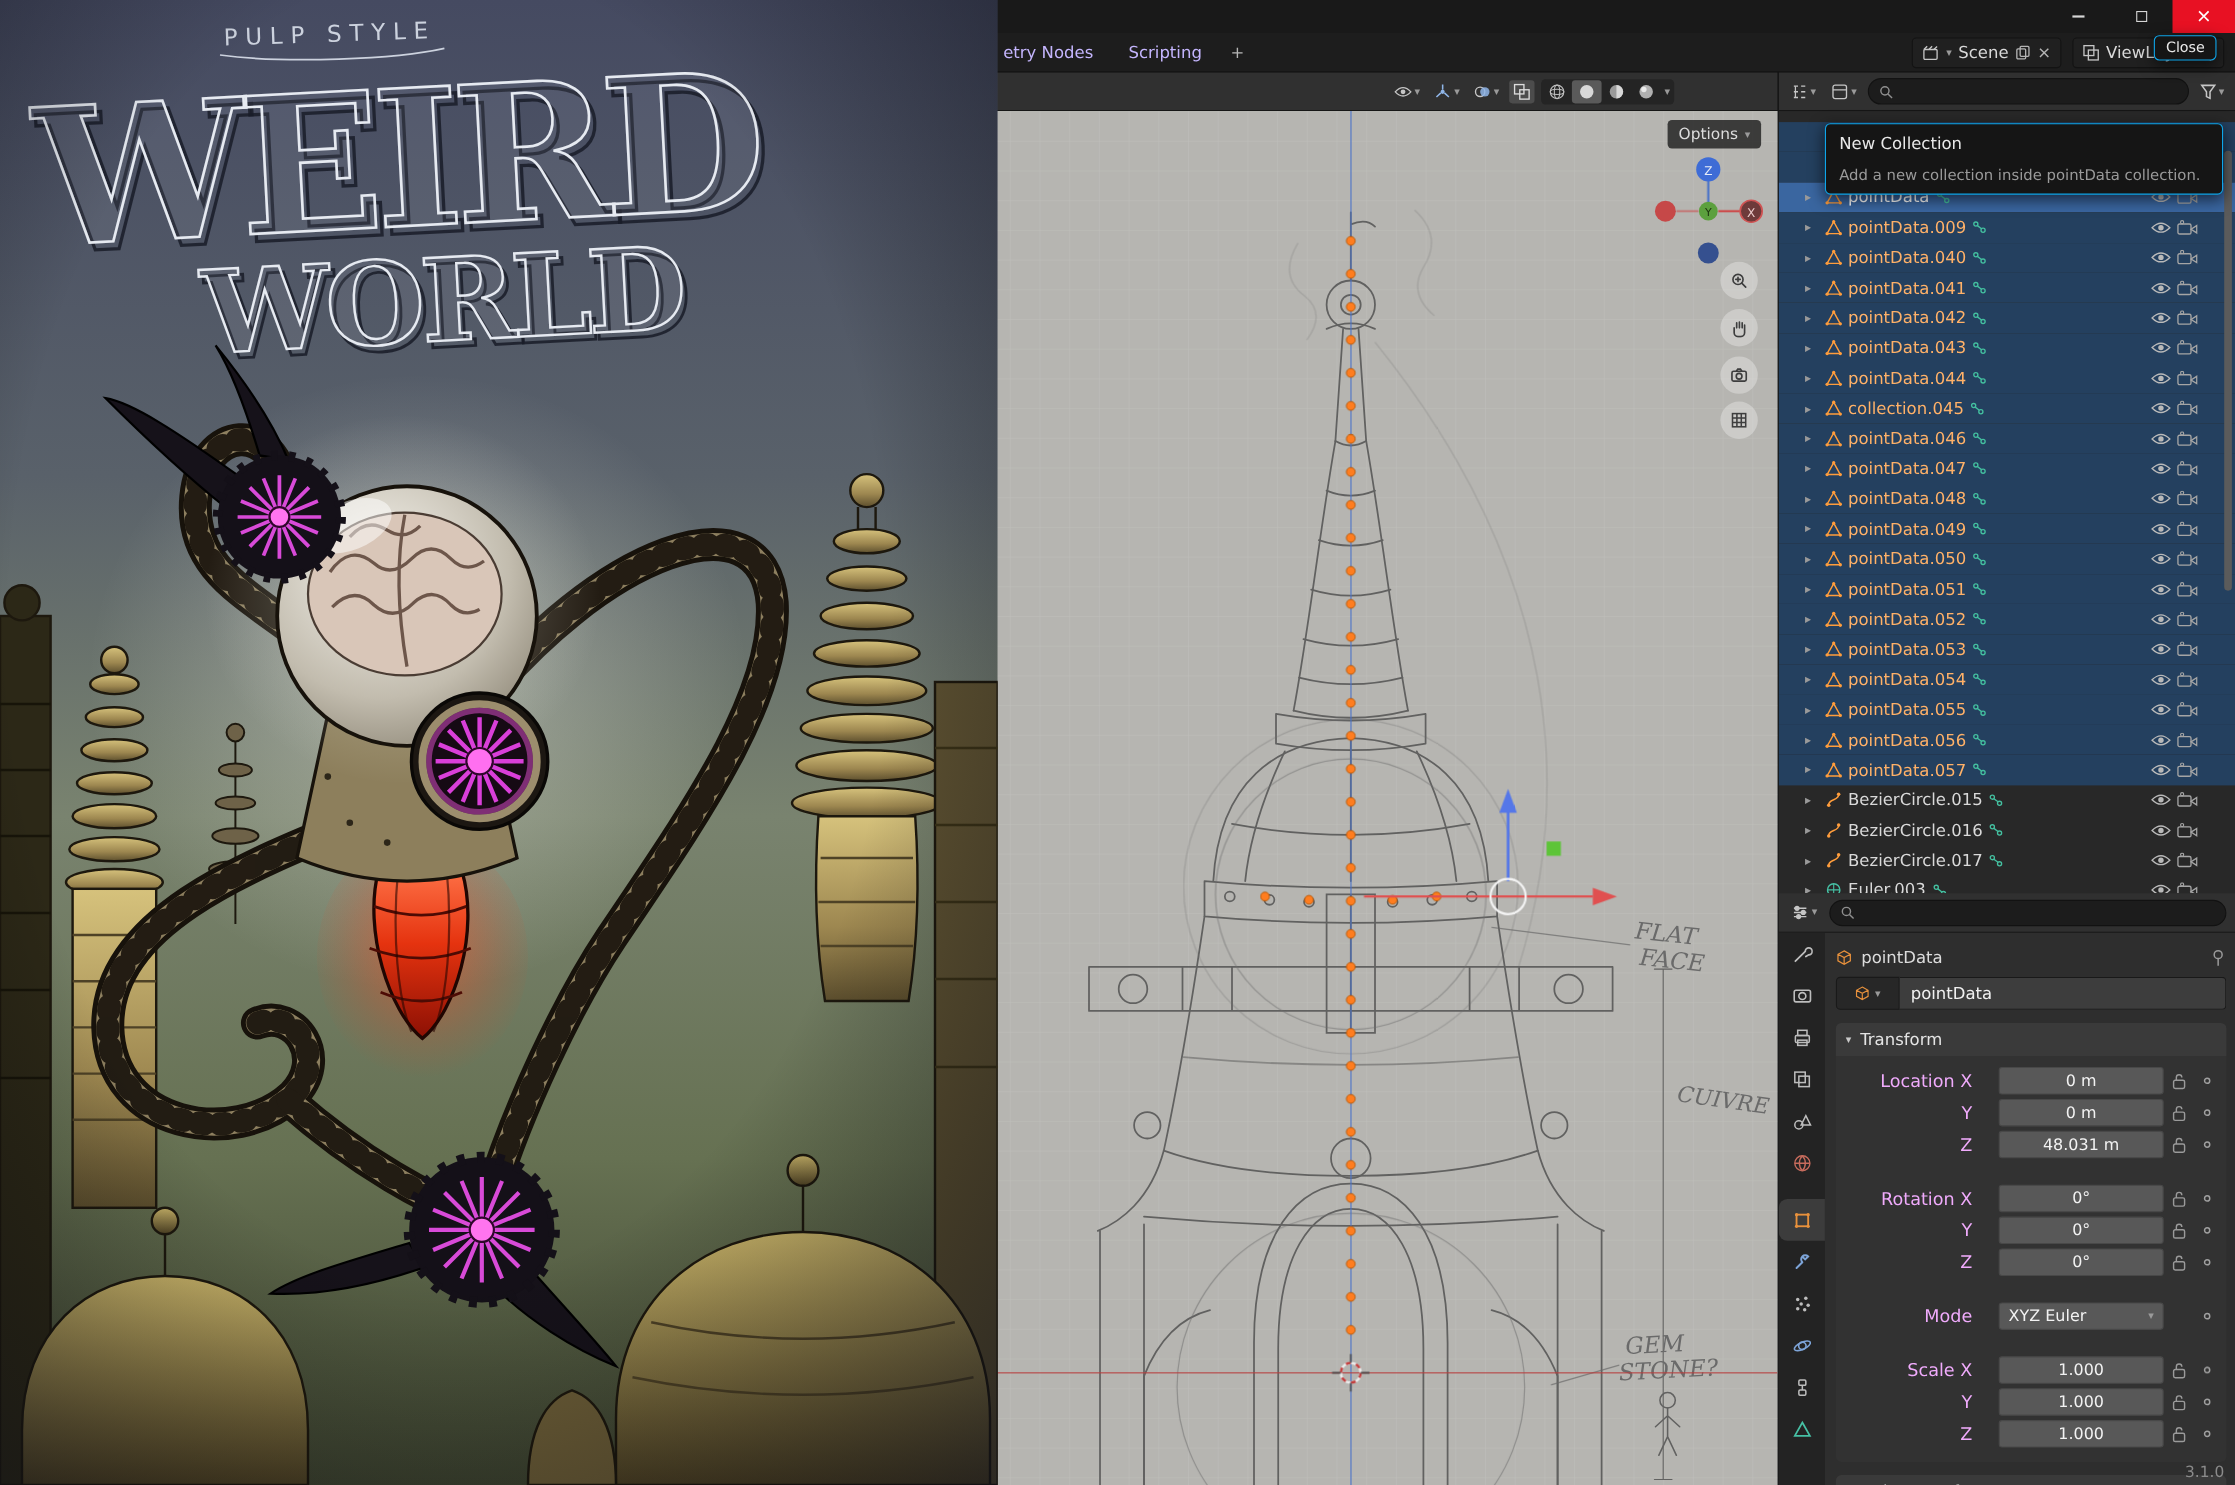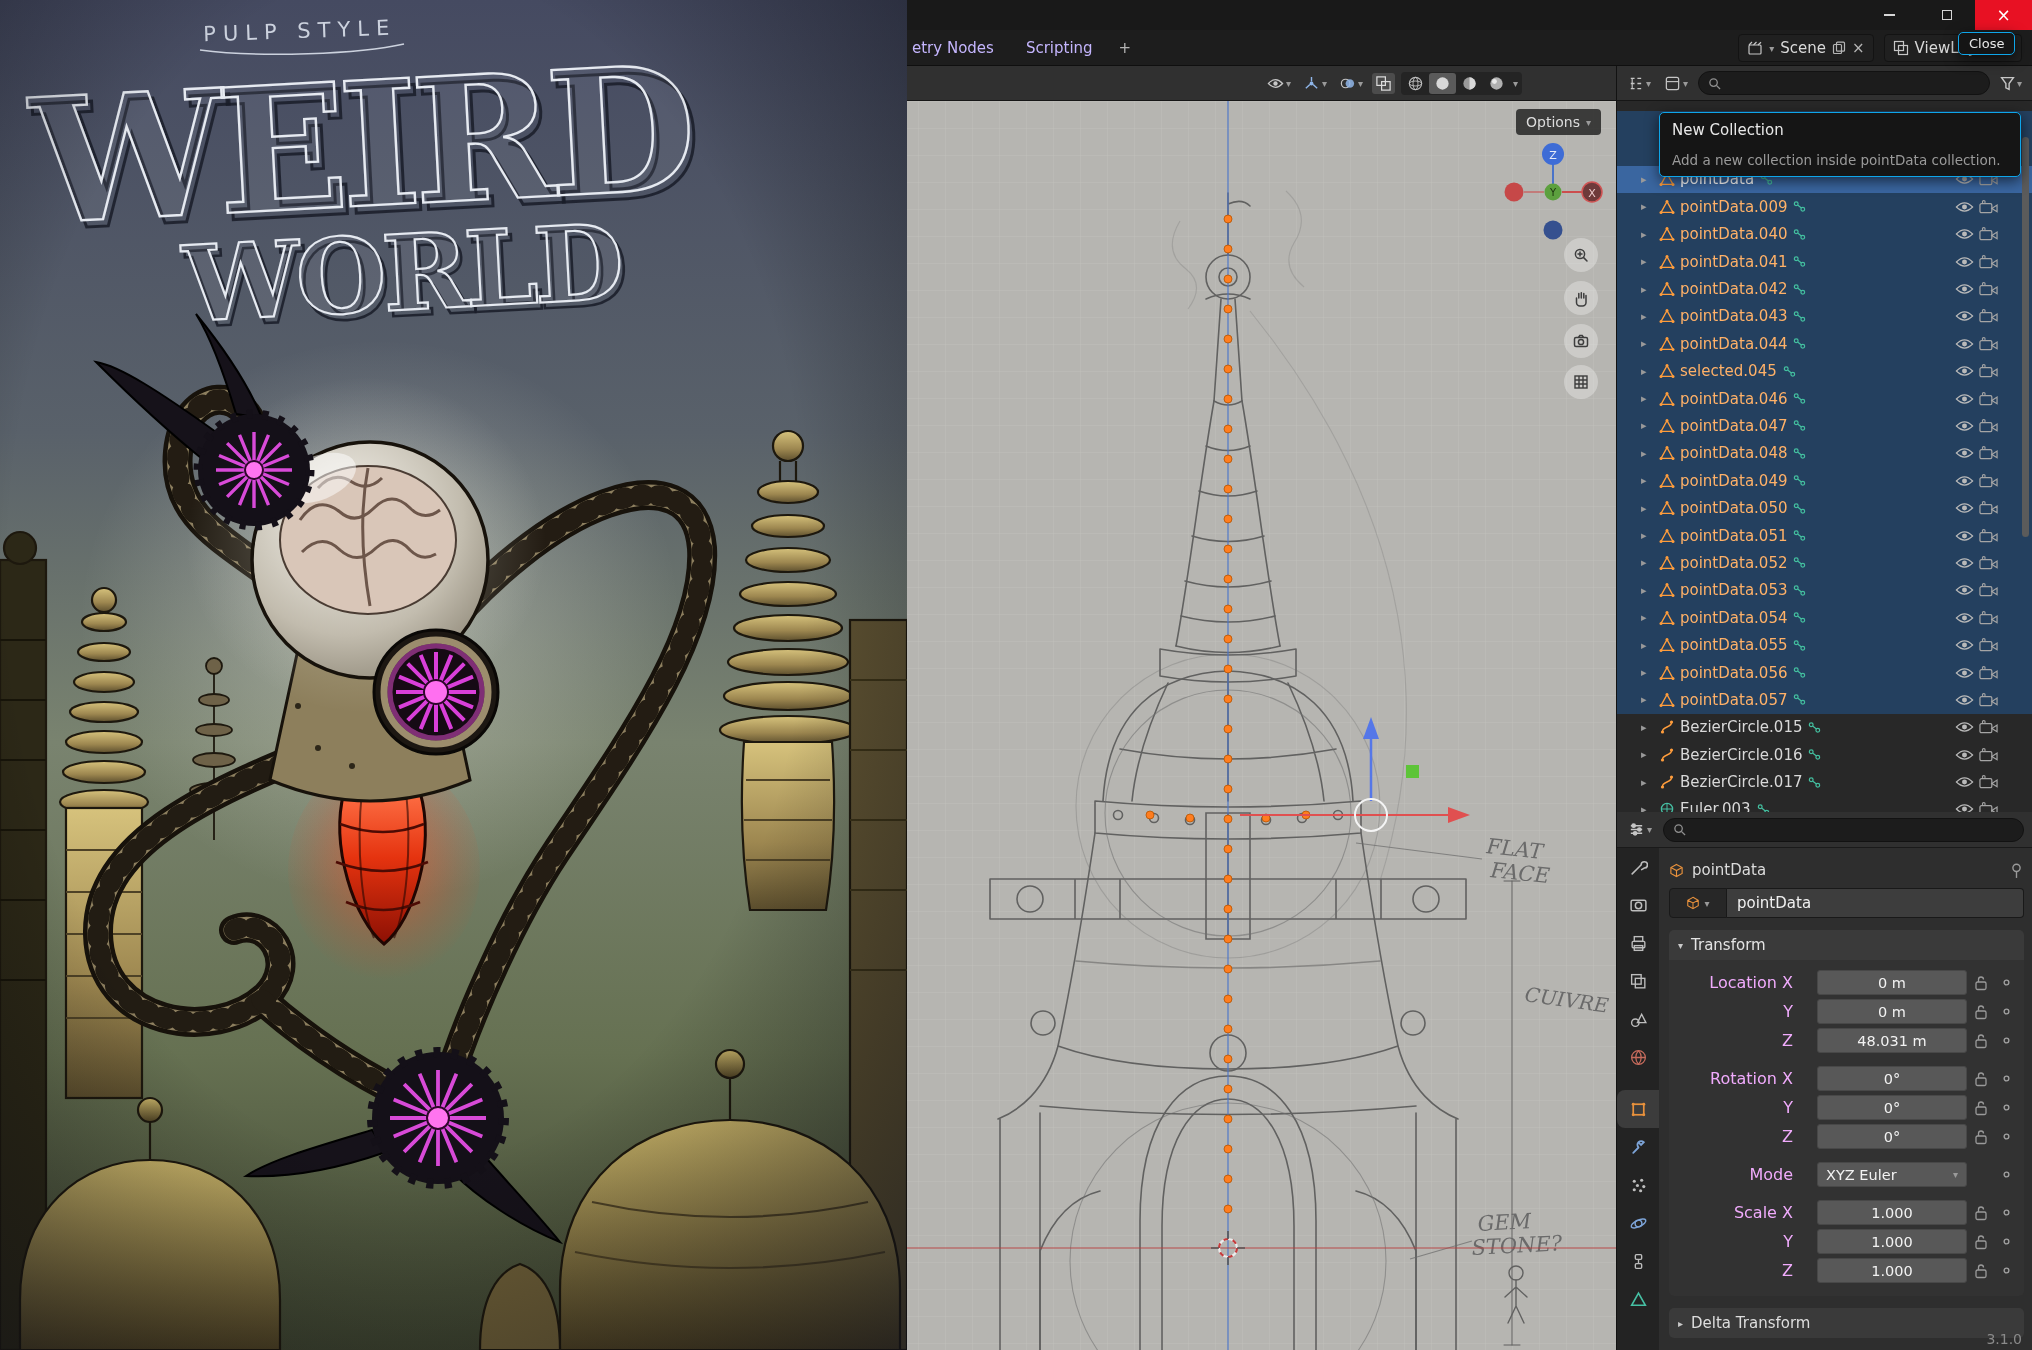--- a/index.html
+++ b/index.html
@@ -85,21 +85,21 @@
 .name-left{width:58px;background:#272727;border:1px solid #191919;border-radius:4px 0 0 4px;
   display:flex;align-items:center;justify-content:center;gap:4px}
 .name-field{flex:1;background:#3d3d3d;border:1px solid #191919;border-left:none;border-radius:0 4px 4px 0;
   display:flex;align-items:center;padding:0 10px;color:#f0f0f0;font-size:15px}
 .panel{margin-top:12px}
 .panel-h{height:30px;background:#3a3a3a;border-radius:5px 5px 0 0;display:flex;align-items:center;gap:8px;
   padding:0 9px;color:#e4e4e4;font-size:15px}
 .tri{font-size:10px;color:#c9c9c9}
 .panel-body{background:#323232;border-radius:0 0 5px 5px;padding:9px 2px 10px 0}
 .tr-row{display:flex;align-items:center;height:27px;margin-bottom:2px}
-.tr-row.gap{margin-top:11px}
+.tr-row.gap{margin-top:22px}
 .tr-label{width:148px;text-align:right;color:#f0abfc;font-size:16px;padding-right:24px;white-space:nowrap}
 .tr-field{width:150px;height:25px;background:#585858;border:1px solid #484848;border-radius:3px;
   display:flex;align-items:center;justify-content:center;color:#f2f2f2;font-size:14.5px}
 .tr-field.dd{justify-content:space-between;padding:0 8px}
 .tr-lock{width:28px;display:flex;justify-content:center}
 .tr-dot{width:22px;display:flex;justify-content:center}
 .delta{display:flex;align-items:center;gap:8px;height:30px;margin-top:12px;background:#3a3a3a;
   border-radius:5px;padding:0 9px;color:#dedede;font-size:15px}
 .version{position:absolute;right:10px;bottom:3px;color:#8a8a8a;font-size:14px}
 
@@ -662,21 +662,21 @@
         <div class="ol-row sel">
           <span class="disc">▸</span>
           <span class="ic">
             <svg width="16" height="16" viewBox="0 0 16 16">
               <path d="M8 2.6 L14 13.4 L2 13.4 Z" fill="none" stroke="#ff9d3c" stroke-width="1.3"></path>
               <circle cx="8" cy="2.6" r="1.5" fill="#ff9d3c"></circle>
               <circle cx="2" cy="13.4" r="1.5" fill="#ff9d3c"></circle>
               <circle cx="14" cy="13.4" r="1.5" fill="#ff9d3c"></circle>
             </svg>
           </span>
-          <span class="ol-label">selected.045</span>
+          <span class="ol-label">collection.045</span>
           <span class="ic">
             <svg width="15" height="15" viewBox="0 0 16 16">
               <circle cx="4.5" cy="5" r="2" fill="none" stroke="#44c0a0" stroke-width="1.3"></circle>
               <circle cx="11.5" cy="11" r="2" fill="none" stroke="#44c0a0" stroke-width="1.3"></circle>
               <path d="M6 6.5 L10 9.5" stroke="#44c0a0" stroke-width="1.3"></path>
             </svg>
           </span>
           <span class="flexsp"></span>
           <span class="ic">
             <svg width="19" height="12" viewBox="0 0 20 12">

